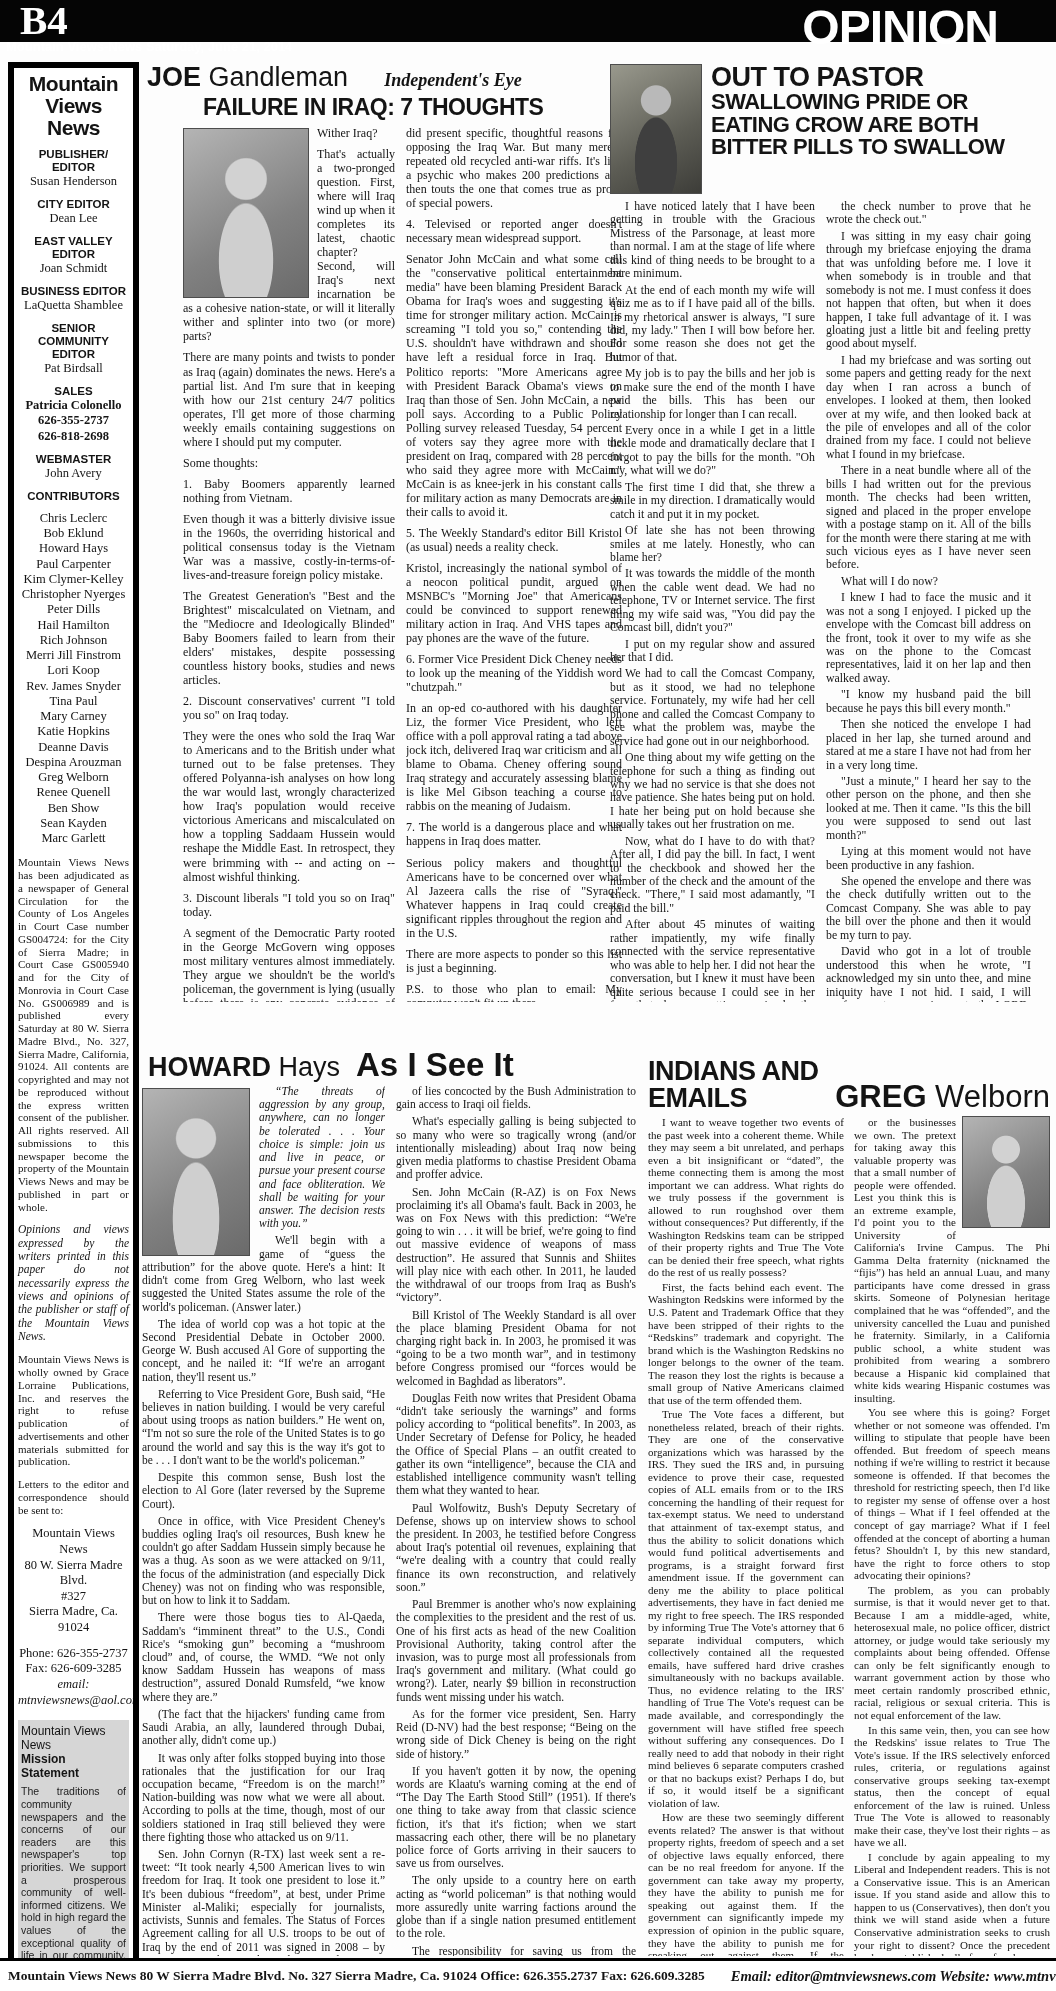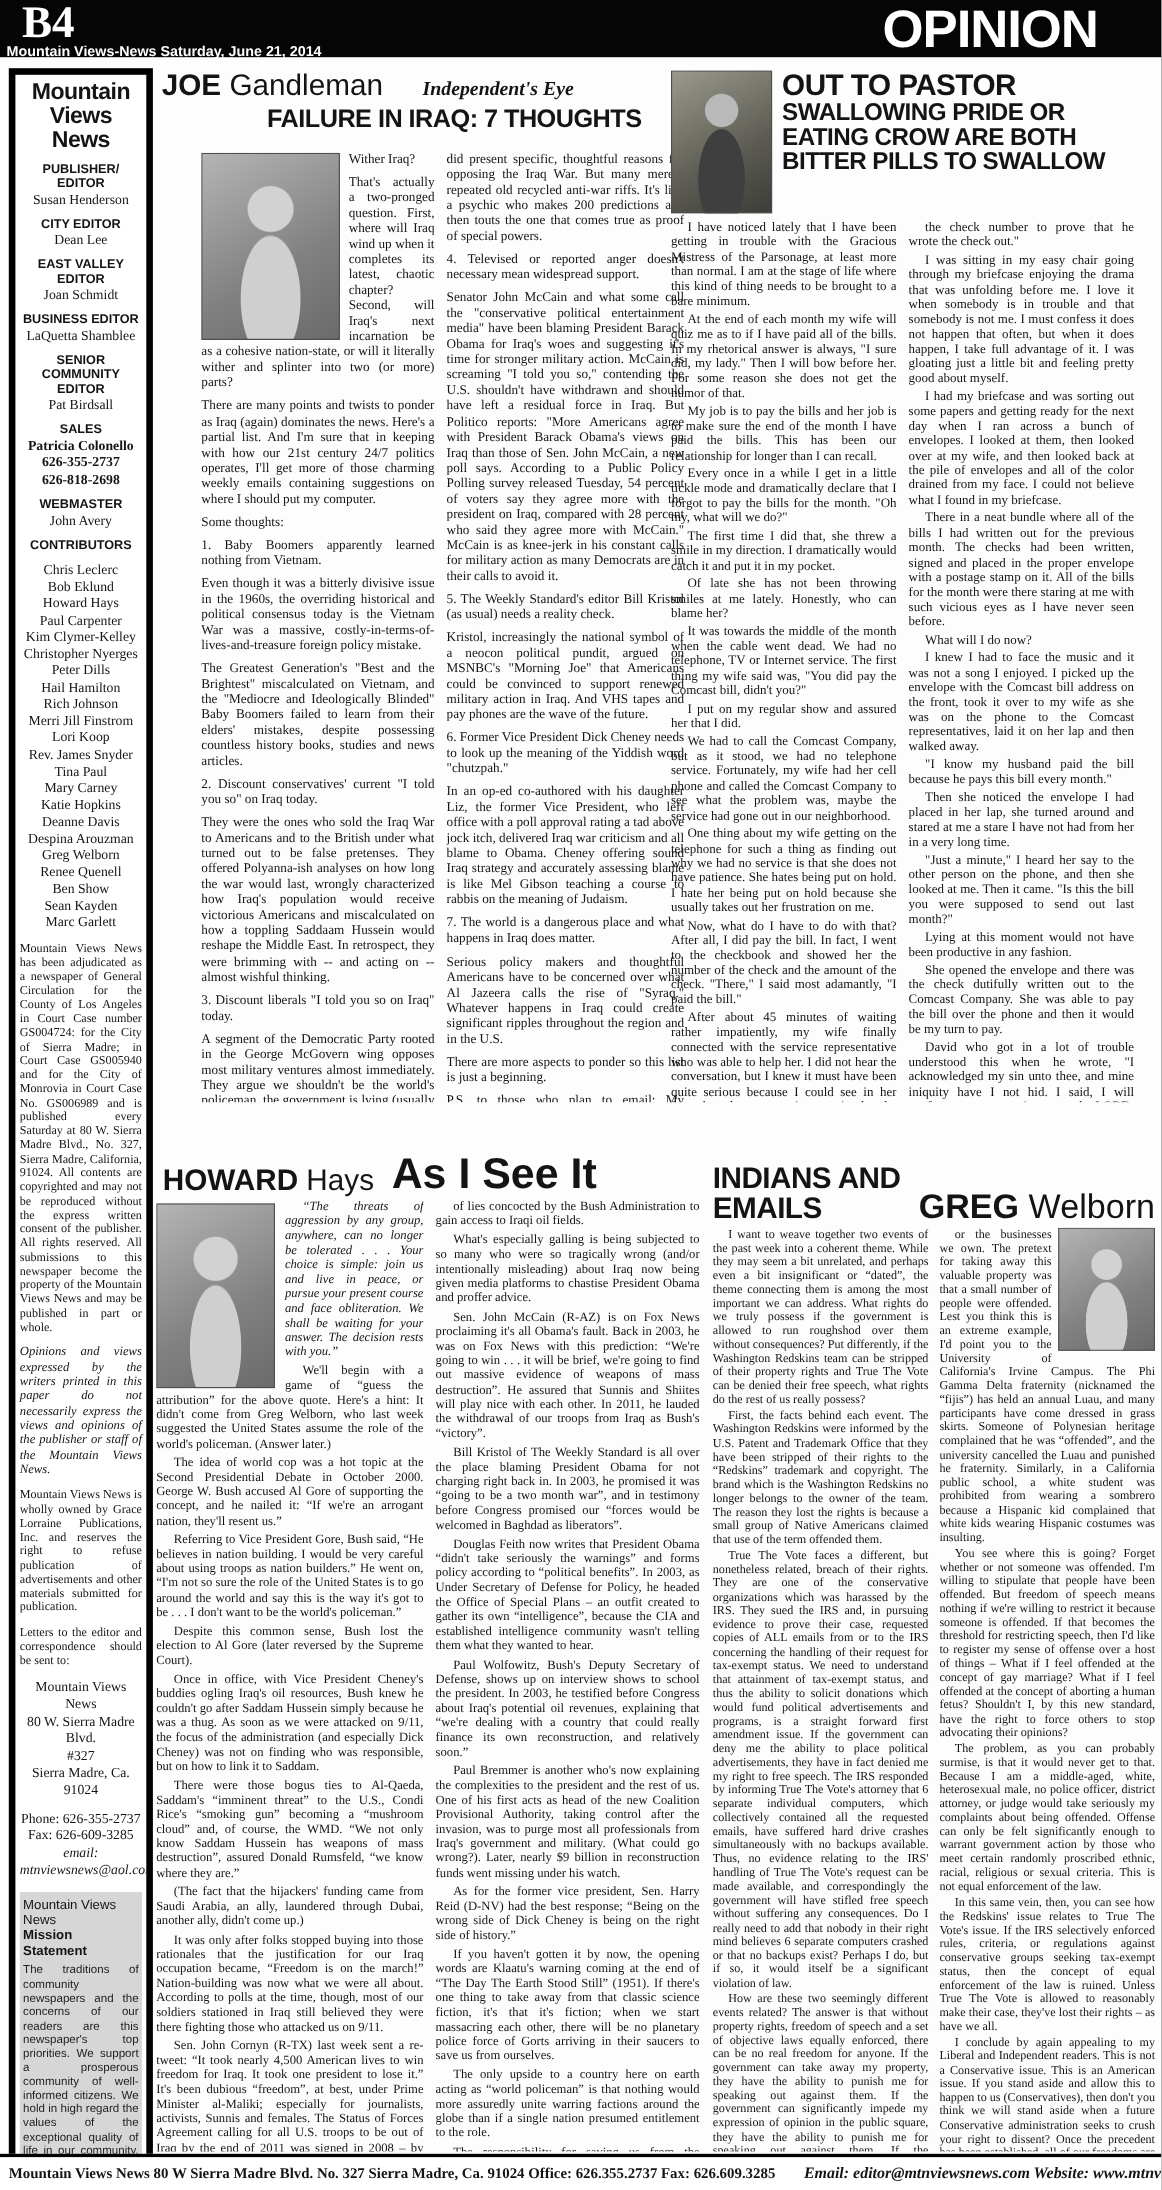--- a/index.html
+++ b/index.html
@@ -1,20 +1,20 @@
 <!DOCTYPE html>
 <html><head>
 <meta charset="utf-8">
 <style>
   html,body{margin:0;padding:0;background:#777;}
   .page{position:relative;width:1056px;height:1991px;background:#fdfdfd;overflow:hidden;
         font-family:"Liberation Serif",serif;color:#141414;margin:0 auto;}
 
   
-  .topbanner{position:absolute;left:0;top:0;width:1056px;height:52px;background:#050505;color:#fff;}
+  .topbanner{position:absolute;left:0;top:0;width:1056px;height:42px;background:#050505;color:#fff;}
   .b4{position:absolute;left:20px;top:0;font-family:"Liberation Serif",serif;font-size:41px;font-weight:bold;line-height:1;}
   .opinion{position:absolute;right:58px;top:4px;font-family:"Liberation Sans",sans-serif;
            font-weight:bold;font-size:48px;line-height:1;letter-spacing:-1px;}
   .mastdate{position:absolute;left:6px;top:39px;font-family:"Liberation Sans",sans-serif;font-weight:bold;font-size:13px;}
 
   
   .sidebar{position:absolute;left:8px;top:62px;width:111px;height:1882px;border:6px solid #000;
            padding:5px 4px;text-align:center;overflow:hidden;background:#fff;}
   .sidebar-title{font-family:"Liberation Sans",sans-serif;font-weight:bold;font-size:21px;line-height:1.05;letter-spacing:-0.5px;}
   .staff{margin-top:9px;}
@@ -48,22 +48,22 @@
       radial-gradient(ellipse at 50% 76%, #3f3f3f 32%, rgba(0,0,0,0) 33%),
       linear-gradient(150deg,#9a9a8e,#5c5c54 60%,#3c3c38);}
 
   .byline{font-family:"Liberation Sans",sans-serif;font-size:27px;line-height:1;white-space:nowrap;}
   .byline .bf{font-weight:bold;}
   .colname{font-family:"Liberation Serif",serif;font-style:italic;font-weight:bold;font-size:18px;}
 
   
   .gand{left:143px;top:64px;width:480px;height:938px;}
   .gand-top{display:flex;align-items:flex-end;gap:36px;padding-left:4px;}
-  .gand-head{font-family:"Liberation Sans",sans-serif;font-weight:bold;font-size:23px;text-align:center;
-             margin:3px 0 16px 60px;letter-spacing:-0.5px;}
+  .gand-head{font-family:"Liberation Sans",sans-serif;font-weight:bold;font-size:23px;text-align:left;
+             margin:3px 0 5px 60px;letter-spacing:-0.5px;}
   .gand .cols{margin-left:40px;}
   .gand .c1{width:212px;margin-right:11px;}
   .gand .c2{width:216px;}
   .gand .col p{font-size:12px;line-height:1.17;margin-bottom:7px;}
   .photo-joe{float:left;width:126px;height:170px;margin:2px 8px 3px 0;}
 
   
   .pastor{left:610px;top:64px;width:423px;height:938px;}
   .pastor-hdr{display:flex;gap:9px;margin-bottom:6px;}
   .photo-pastor{width:92px;height:130px;flex:0 0 auto;}
@@ -75,21 +75,21 @@
   .pastor .col p{font-size:11.8px;line-height:1.14;margin-bottom:3px;text-indent:15px;}
 
   
   .lrbanner{position:absolute;left:142px;top:1002px;width:914px;height:42px;background:#050505;color:#fff;
             display:flex;align-items:center;justify-content:center;}
   .lrbanner span{font-family:"Liberation Sans",sans-serif;font-weight:bold;font-size:42px;letter-spacing:-1px;line-height:1;}
 
   
   .hays{left:142px;top:1048px;width:497px;height:908px;}
   .hays-top{display:flex;align-items:flex-end;gap:16px;padding-left:6px;margin-bottom:4px;}
-  .asisee{font-family:"Liberation Sans",sans-serif;font-weight:bold;font-size:39px;line-height:1;}
+  .asisee{font-family:"Liberation Sans",sans-serif;font-weight:bold;font-size:33px;line-height:1;}
   .hays .c1{width:243px;margin-right:11px;}
   .hays .c2{width:240px;}
   .hays .col p{font-size:11.5px;line-height:1.15;margin-bottom:4px;text-indent:16px;}
   .photo-hays{float:left;width:108px;height:168px;margin:3px 9px 4px 0;}
   .hays .quote{font-style:italic;text-indent:0;font-size:12px;}
 
   
   .welborn{left:648px;top:1048px;width:402px;height:908px;}
   .wel-top{display:flex;align-items:flex-end;justify-content:space-between;margin-bottom:4px;}
   .wel-head{font-family:"Liberation Sans",sans-serif;font-weight:bold;font-size:27px;line-height:1;letter-spacing:-0.5px;margin-top:10px;}

